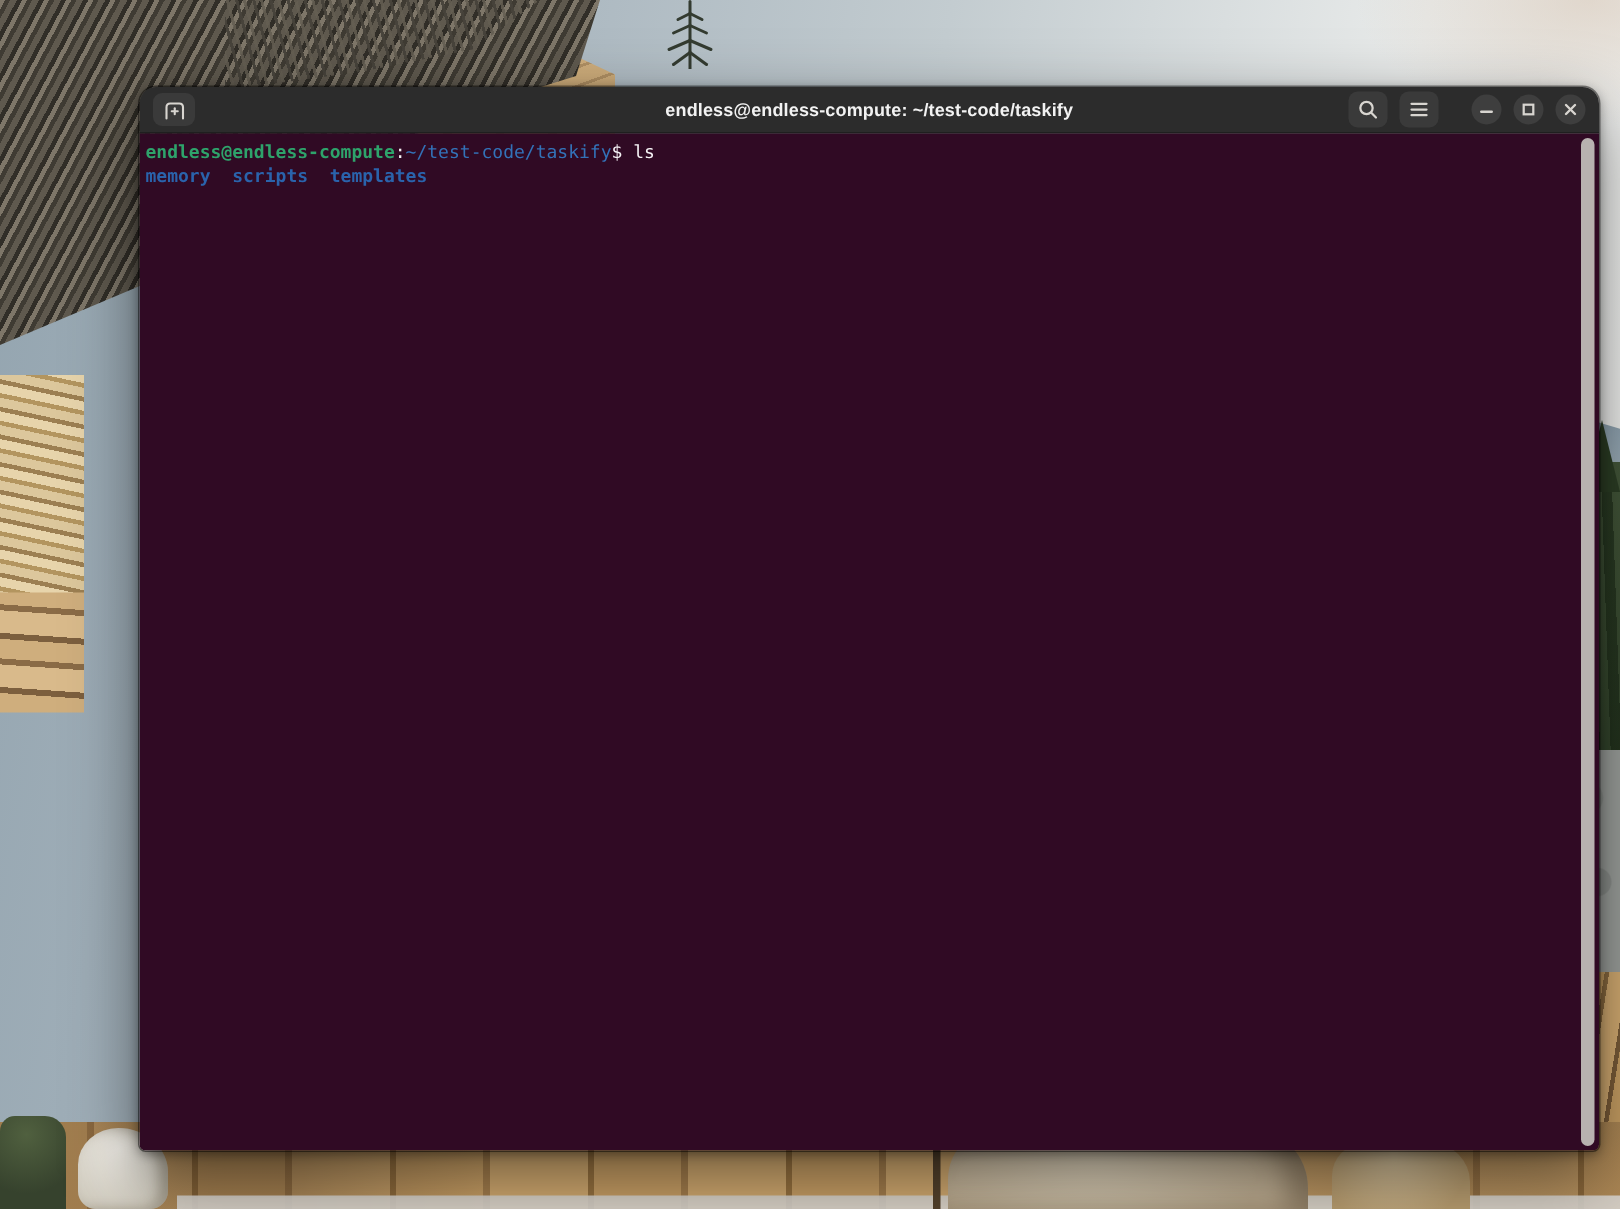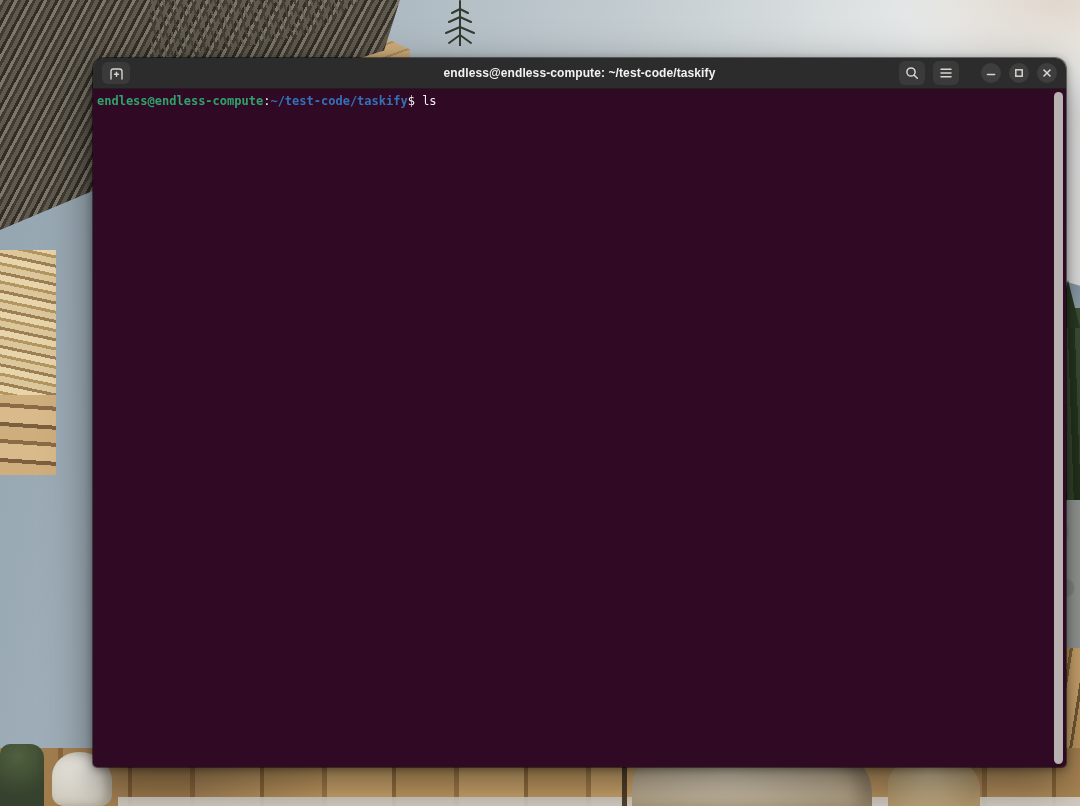--- a/index.html
+++ b/index.html
@@ -141,21 +141,21 @@
   }
   .gap{width:6px;}
   .screen{
     flex:1;background:var(--term-bg,#300a24);position:relative;
     font-family:"DejaVu Sans Mono","Liberation Mono",monospace;
     font-size:12px;line-height:15.6px;
     padding:5px 14px 0 4px;box-sizing:border-box;cursor:text;
   }
   .term-line{white-space:pre;}
   .seg-user{color:var(--c-user,#2ea36b);font-weight:bold;text-align:right;}
-  .seg-path{color:var(--c-path,#3372b8);font-weight:bold;}
+  .seg-path{color:var(--c-path,#3372b8);font-weight:normal;}
   .seg-text{color:var(--c-text,#f4f1f4);}
   .seg-dir{color:var(--c-dir,#2a63ac);font-weight:bold;}
   .cursor{
     display:inline-block;width:7px;height:13px;background:var(--c-cursor,#ece7ec);
     vertical-align:-2px;
   }
   .scrollbar{
     position:absolute;right:3px;top:3px;bottom:3px;width:9px;border-radius:5px;
     background:var(--c-scroll,#c0bcb8);opacity:.95;cursor:pointer;
   }
@@ -240,16 +240,17 @@
           <line x1="2" y1="2" x2="8" y2="8"></line>
           <line x1="8" y1="2" x2="2" y2="8"></line>
         </svg>
       </button>
     </div>
   </div>
 
   <div class="screen">
     <div>
         <div class="term-line"><span class="seg-user">endless@endless-compute</span><span class="seg-text">:</span><span class="seg-path">~/test-code/taskify</span><span class="seg-text">$ </span><span class="seg-text">ls</span></div>
+        <div class="term-line"><span class="seg-dir">memory  scripts  templates</span></div>
       </div>
     <div class="scrollbar"></div>
   </div>
 </div>
 
 </body></html>

